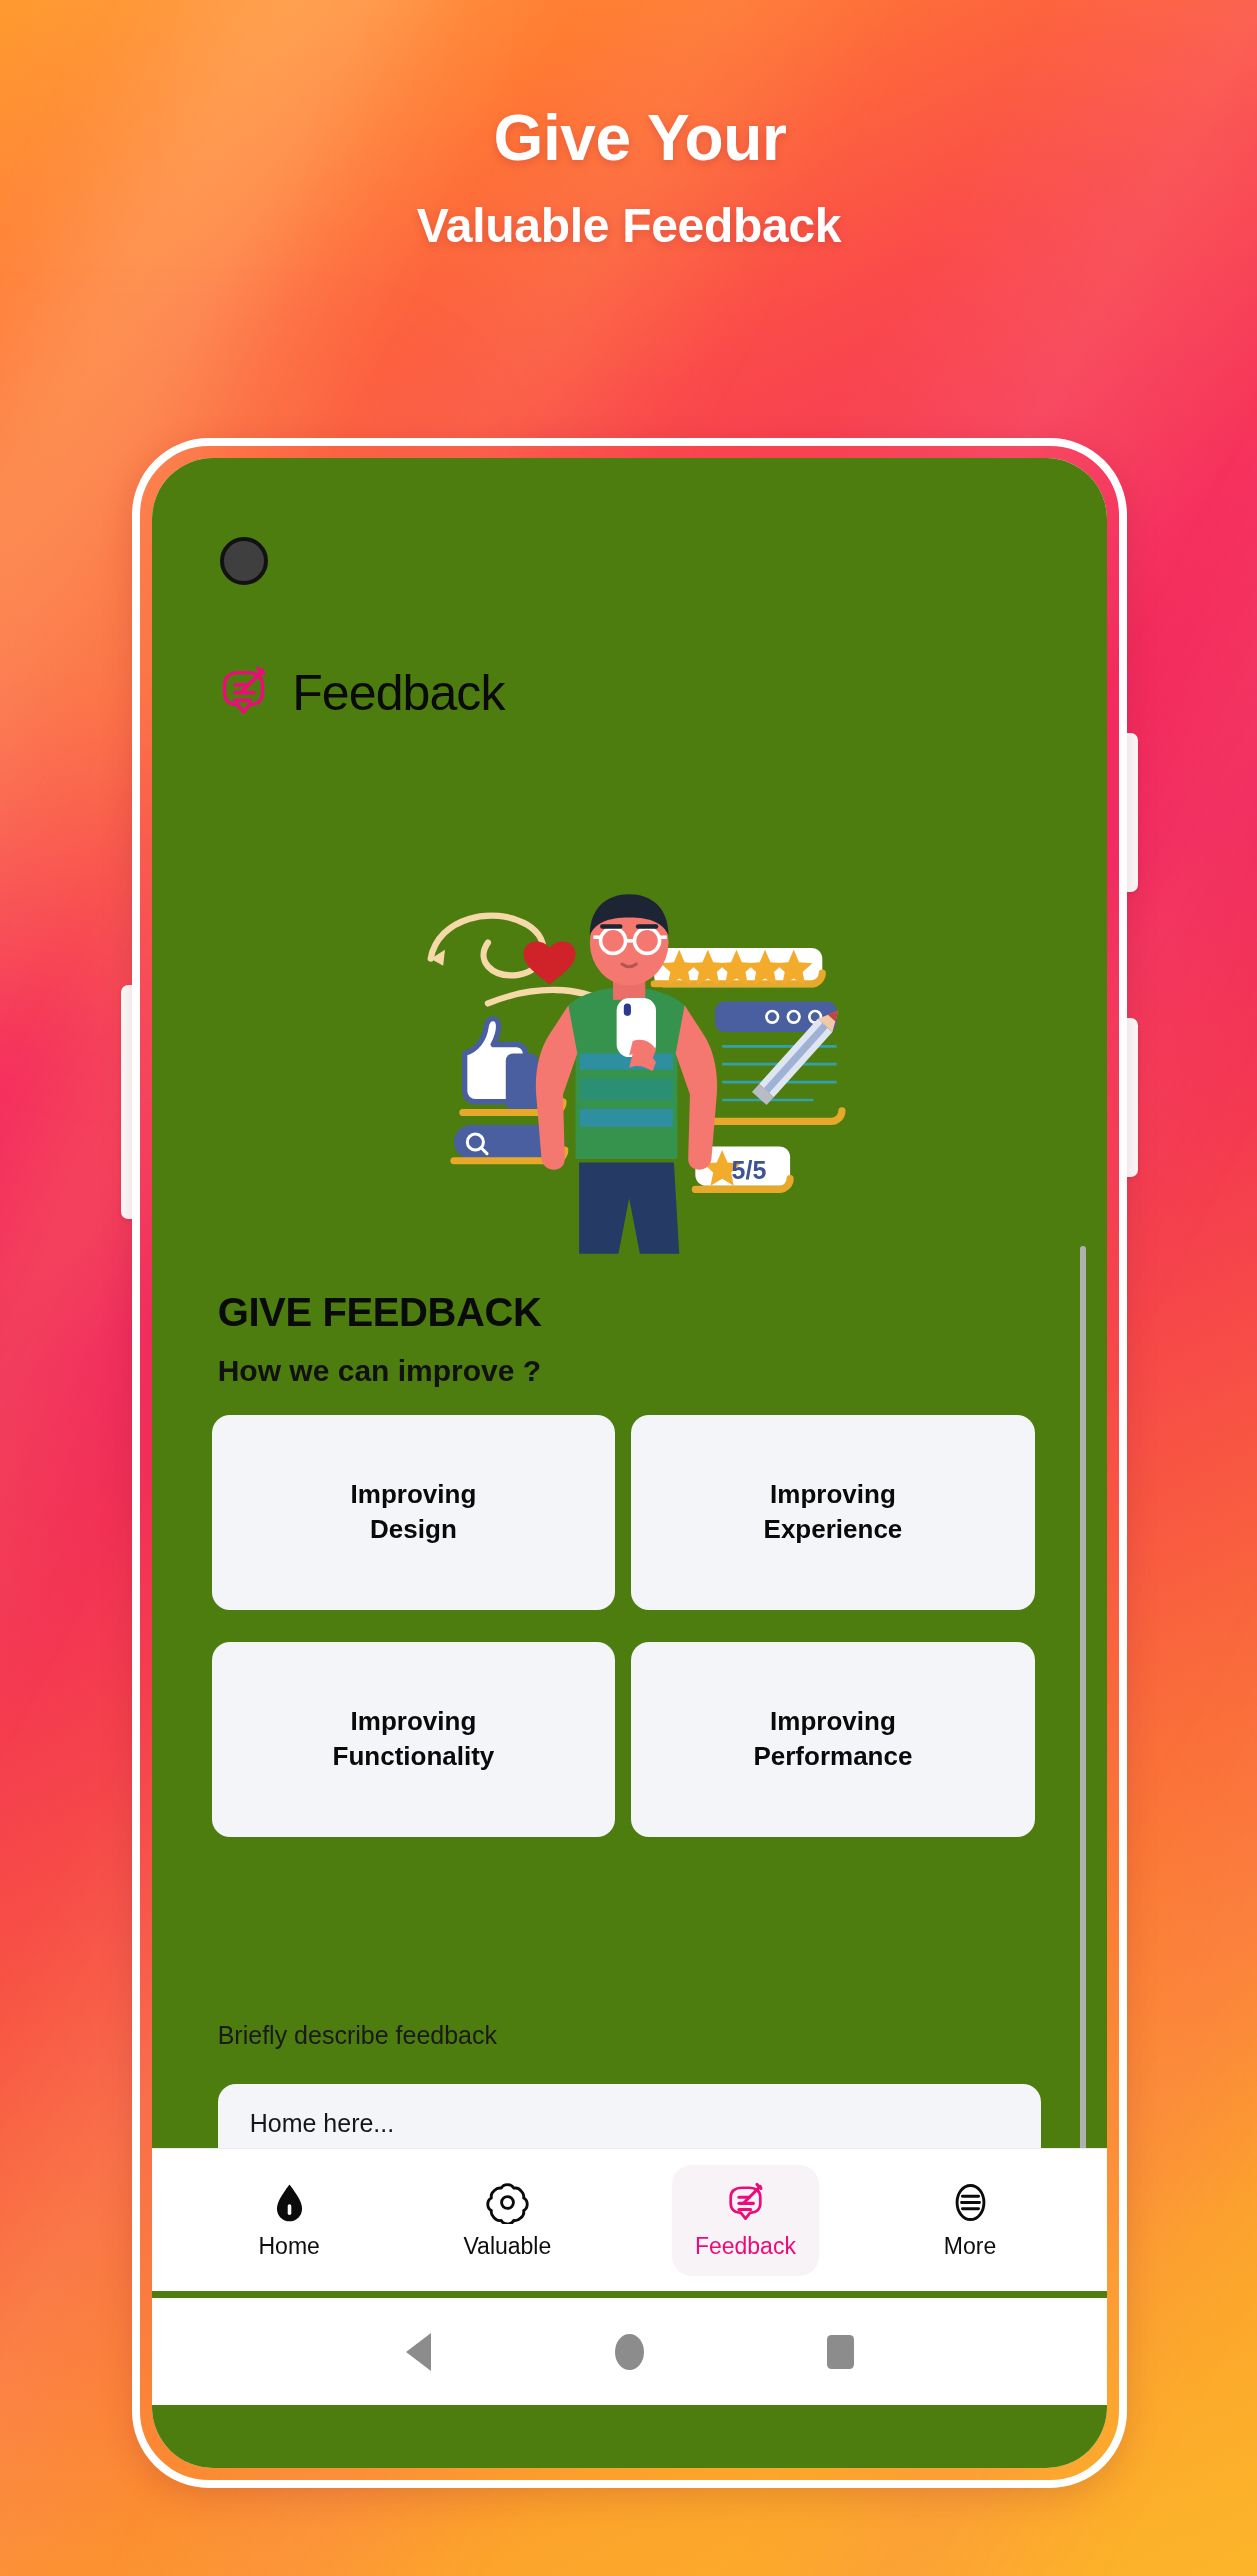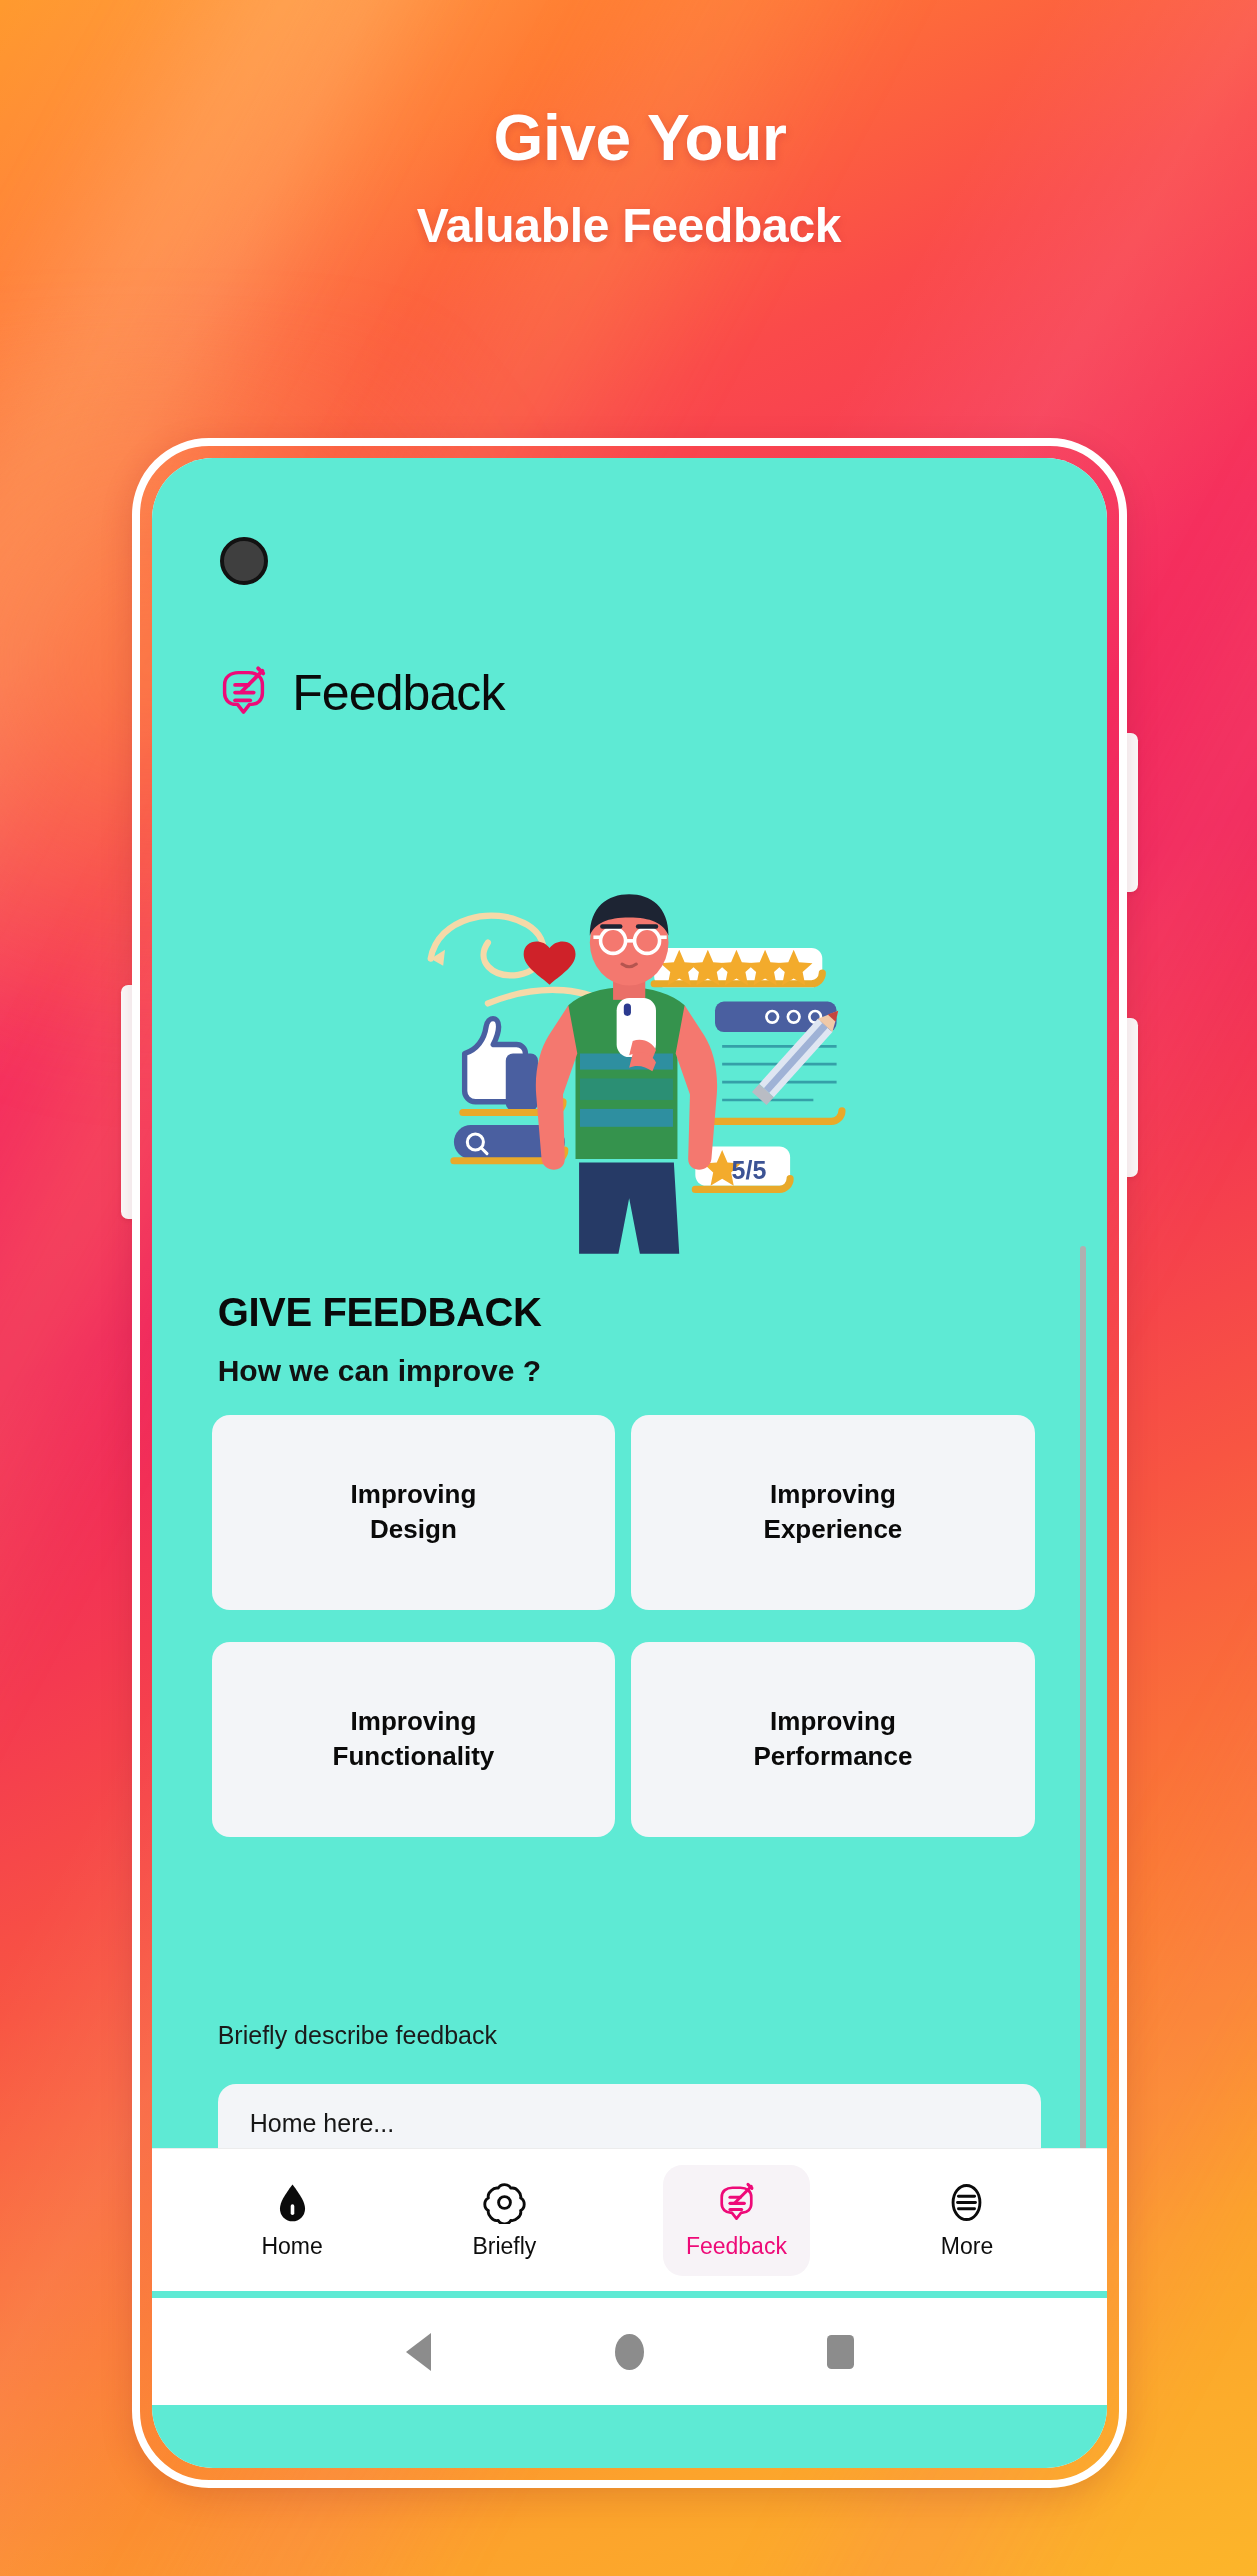--- a/index.html
+++ b/index.html
@@ -129,21 +129,21 @@
     width: 48px; height: 48px;
     border-radius: 50%;
     background: #3f3f3f;
     border: 4.5px solid #121212;
   }
 
   
   #screen {
     position: absolute;
     inset: 0;
-    background: #5eead4;
+    background: #4d7c0f;
     padding-left: 0;
   }
 
   
   #app-header {
     position: absolute;
     left: 64px;
     top: 206px;
     display: flex;
     align-items: center;
@@ -493,21 +493,21 @@
             <span class="nav-label">Home</span>
           </div>
 
           <div class="nav-item">
             <span class="nav-icon">
               <svg viewBox="0 0 48 48" width="43" height="43" aria-hidden="true">
                 <path d="M24 4 q5 0 7 4 q5-1 8 3 q4 4 3 8 q4 2 4 7 t-4 7 q1 5-3 8 q-4 4-8 3 q-2 4-7 4 t-7-4 q-5 1-8-3 q-4-4-3-8 q-4-2-4-7 t4-7 q-1-5 3-8 q4-4 8-3 q2-4 7-4z" fill="none" stroke="#0b0b0b" stroke-width="3.2" stroke-linejoin="round"></path>
                 <circle cx="24" cy="24" r="6.6" fill="none" stroke="#0b0b0b" stroke-width="3.2"></circle>
               </svg>
             </span>
-            <span class="nav-label">Briefly</span>
+            <span class="nav-label">Valuable</span>
           </div>
 
           <div class="nav-item active">
             <span class="nav-icon">
               <svg viewBox="0 0 64 64" width="43" height="43" aria-hidden="true">
                 <path d="M10 24c0-9 7-14 16-14h12c9 0 16 5 16 14v10c0 8-6 13-13 13h-2l-7 9-7-9h-2c-7 0-13-5-13-13V24z" stroke="#ee0a78" stroke-width="4" fill="none" stroke-linejoin="round"></path>
                 <rect x="20" y="22" width="20" height="4.6" rx="2.3" fill="#ee0a78"></rect>
                 <rect x="20" y="31" width="26" height="4.6" rx="2.3" fill="#ee0a78"></rect>
                 <rect x="20" y="40" width="22" height="4.6" rx="2.3" fill="#ee0a78"></rect>
                 <path d="M54 8L30 32" stroke="#ee0a78" stroke-width="4.4" stroke-linecap="round"></path>

